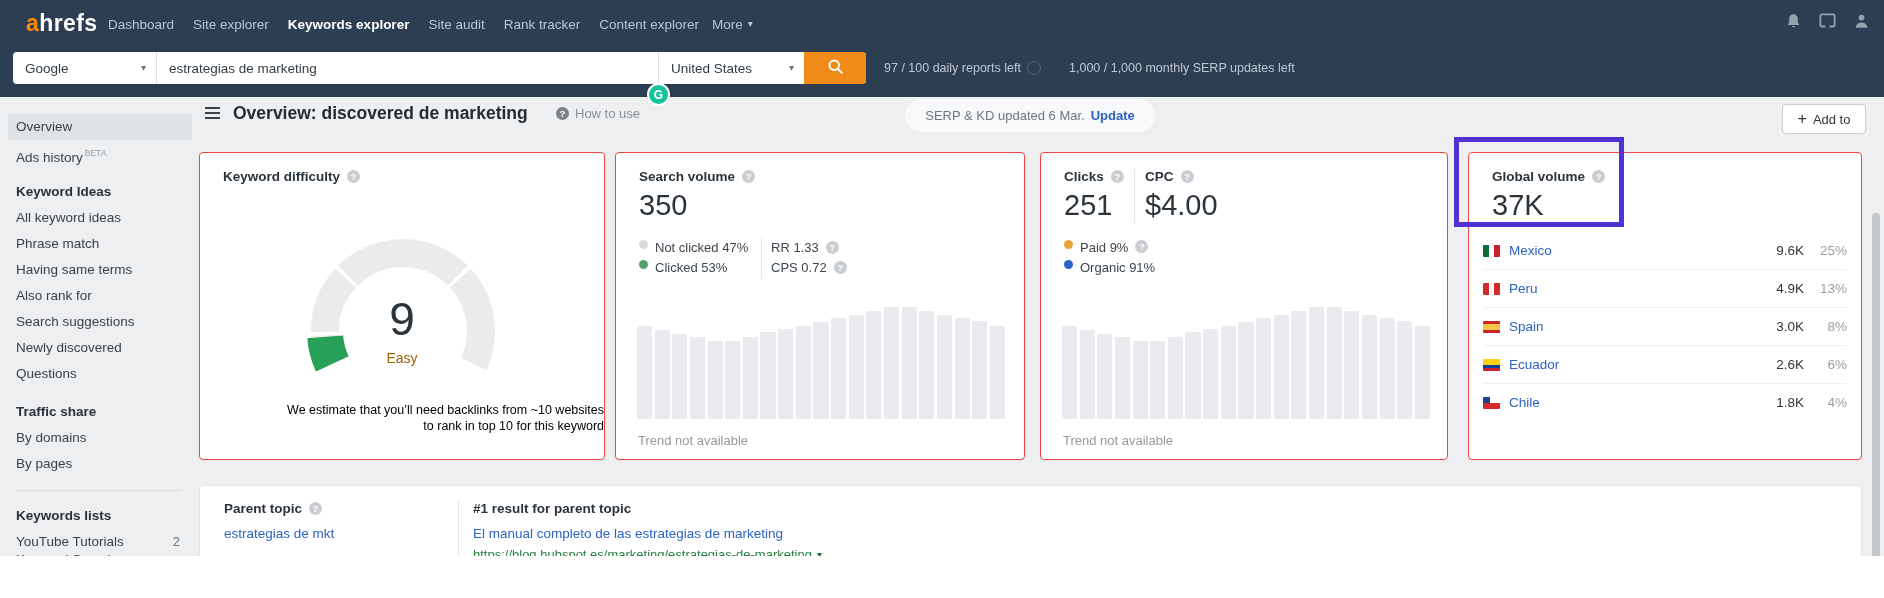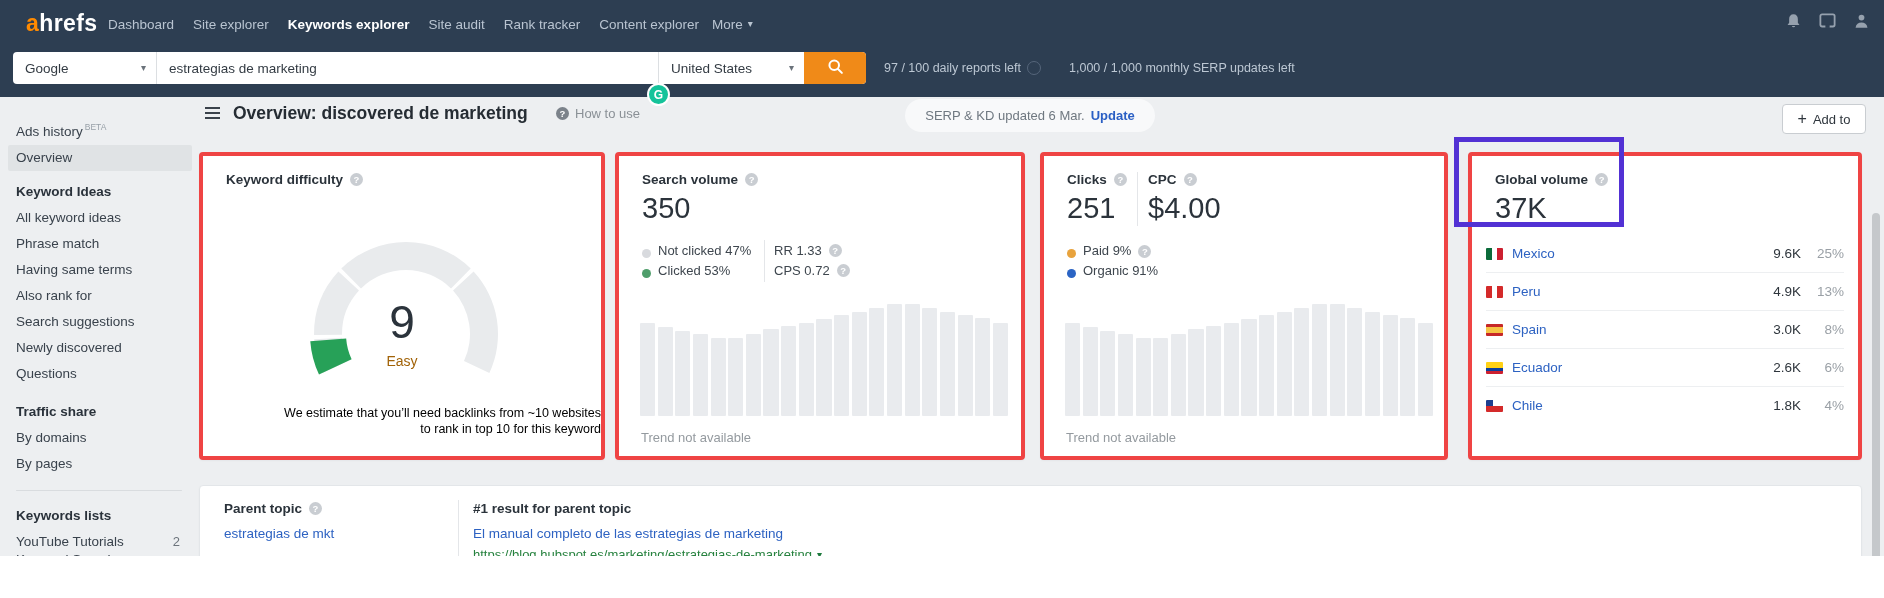--- a/index.html
+++ b/index.html
@@ -51,37 +51,37 @@
   .qmark{width:13px;height:13px;border-radius:50%;background:#c9cdd2;display:inline-flex;align-items:center;justify-content:center;flex:none;}
   .qmark::before{content:"?";color:#fff;font-size:9.5px;font-weight:bold;}
   .qmark.dark{background:#7b828a;}
   .serp-pill{position:absolute;left:905px;top:99px;width:250px;height:33px;background:#f8f9fa;border-radius:17px;display:flex;align-items:center;justify-content:center;gap:6px;font-size:13px;}
   .serp-status{color:#6f7880;}
   .serp-update{color:#2a5fc4;font-weight:600;cursor:pointer;}
   .addto{position:absolute;left:1782px;top:104px;width:84px;height:30px;box-sizing:border-box;background:#fff;border:1px solid #c9cdd1;border-radius:4px;display:flex;align-items:center;justify-content:center;gap:6px;font-size:13px;color:#2f363d;cursor:pointer;}
   .plus::before{content:"+";font-size:16px;line-height:1;color:#2f363d;}
 
   
-  .card{position:absolute;top:152px;height:308px;background:#fff;border:4px solid #ef4444;border-radius:4px;box-sizing:border-box;box-shadow:0 1px 2px rgba(31,35,40,.04);}
+  .card{position:absolute;top:152px;height:308px;background:#fff;border:1px solid #ef4444;border-radius:4px;box-sizing:border-box;box-shadow:0 1px 2px rgba(31,35,40,.04);}
   .card-kd{left:199px;width:406px;}
   .card-sv{left:615px;width:410px;}
   .card-clicks{left:1040px;width:408px;}
   .card-gv{left:1468px;width:394px;}
   .c-title{position:absolute;left:23px;top:16px;display:flex;align-items:center;gap:7px;font-size:13.5px;font-weight:bold;color:#2b333b;}
   .c-value{position:absolute;left:23px;top:36px;font-size:29px;color:#2b333b;}
 
   
   .gauge{position:absolute;left:103px;top:83px;width:200px;height:140px;}
   .kd-num{position:absolute;left:0;right:0;top:139px;text-align:center;font-size:46px;color:#2b333b;}
   .kd-easy{position:absolute;left:0;right:0;top:197px;text-align:center;font-size:14px;color:#a16207;}
   .kd-caption{position:absolute;left:0;right:0;top:249px;text-align:right;font-size:12.5px;line-height:16px;color:#000000;}
 
   
   .legend{position:absolute;left:23px;top:87px;display:flex;flex-direction:column;gap:5px;}
-  .leg-row{display:flex;align-items:flex-end;gap:7px;font-size:13px;color:#3e464e;}
+  .leg-row{display:flex;align-items:flex-start;gap:7px;font-size:13px;color:#3e464e;}
   .dot{width:9px;height:9px;border-radius:50%;flex:none;}
   .dot.gray{background:#d8dade;}.dot.green{background:#4f9e6b;}.dot.orange{background:#e8a33d;}.dot.blue{background:#2b64c4;}
   .vdiv{position:absolute;background:#e4e6e9;width:1px;}
   .sv-div{left:145px;top:84px;height:42px;}
   .ratio-col{position:absolute;left:155px;top:87px;display:flex;flex-direction:column;gap:5px;}
   .ratio-row{display:flex;align-items:center;gap:7px;font-size:13px;color:#3e464e;}
   .clicks-div{left:93px;top:16px;height:54px;}
   .cpc-block{left:104px;}
 
   
@@ -187,27 +187,27 @@
         <span class="quota-dot"></span>
     </div>
     <div class="quota quota-monthly">
       <span>1,000 / 1,000 monthly SERP updates left</span>
     </div>
     <div class="grammarly">G</div>
   </div>
 
   <aside class="sidebar">
 
-      <div class="s-item link">
-        <span class="s-label">Ads history</span><sup class="s-sup">BETA</sup>
-        
-      </div>
-
       <div class="s-item link selected">
         <span class="s-label">Overview</span>
+        
+      </div>
+
+      <div class="s-item link">
+        <span class="s-label">Ads history</span><sup class="s-sup">BETA</sup>
         
       </div>
 
       <div class="s-item header">
         <span class="s-label">Keyword Ideas</span>
         
       </div>
 
       <div class="s-item link">
         <span class="s-label">All keyword ideas</span>

